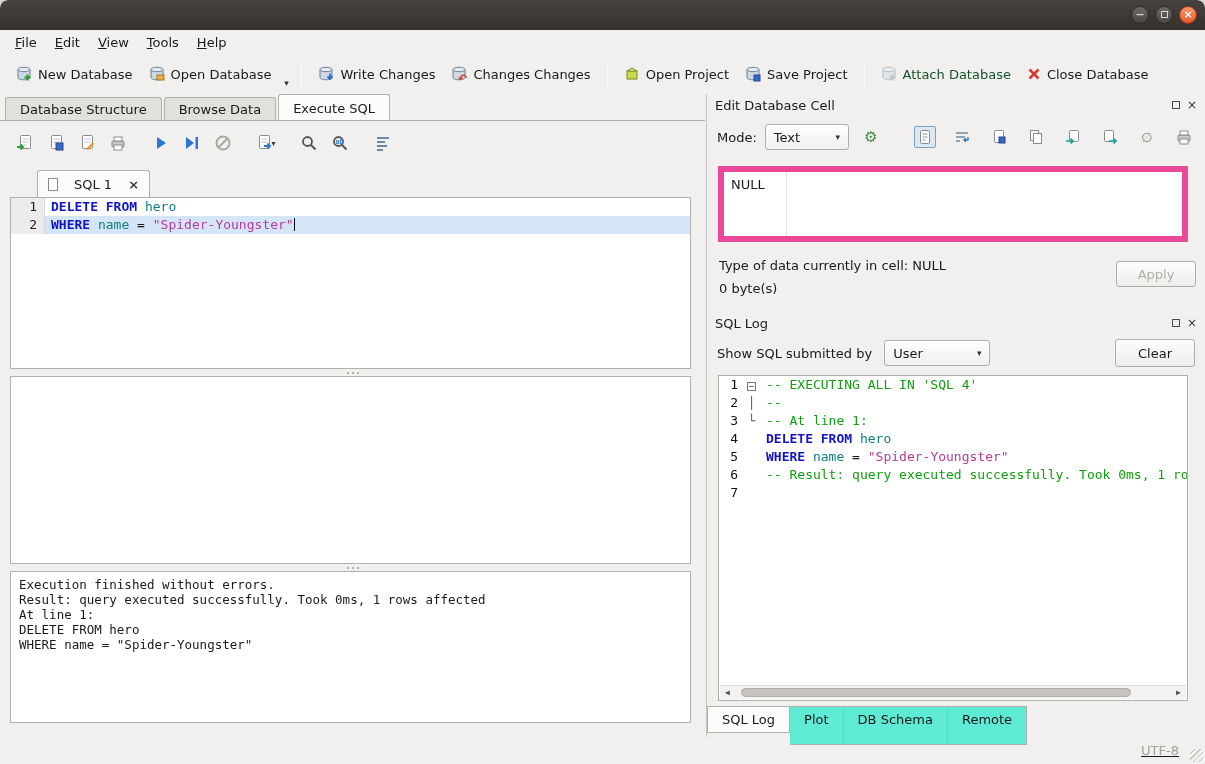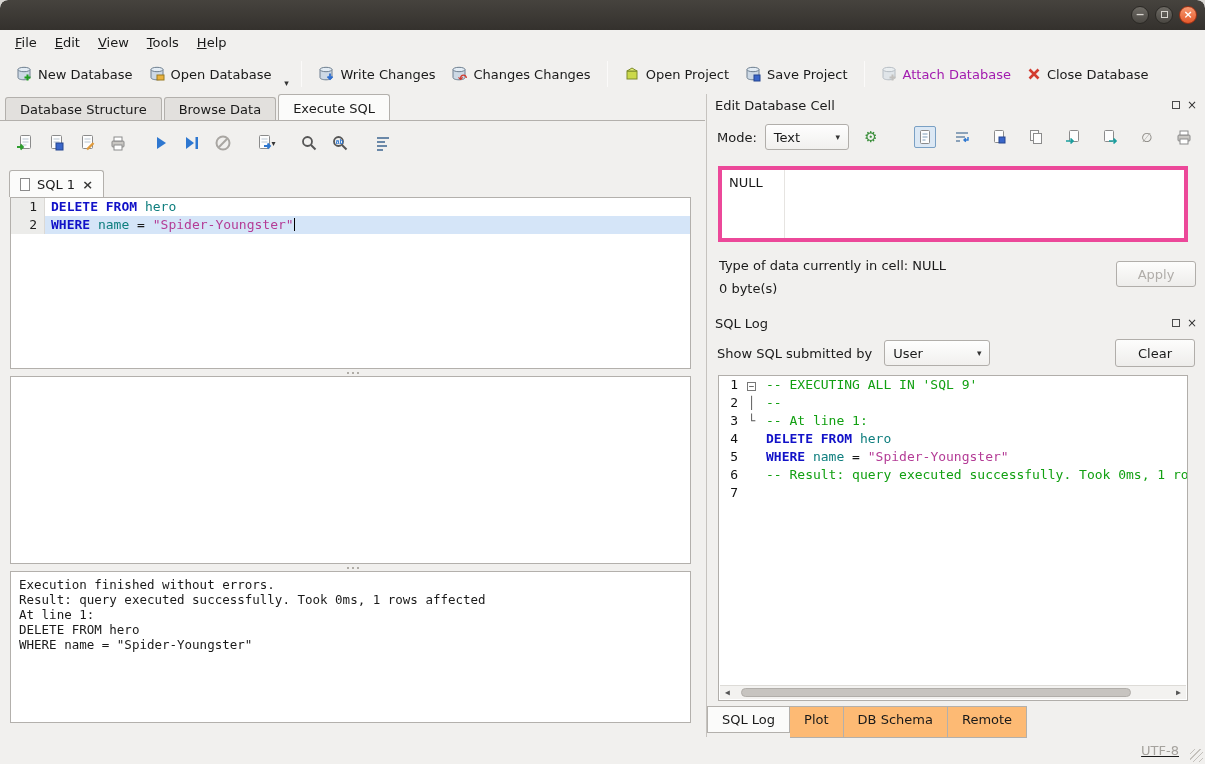--- a/index.html
+++ b/index.html
@@ -21,21 +21,21 @@
   
   .menubar { position:absolute; top:30px; left:0; right:0; height:24px; display:flex;
              align-items:center; padding-left:6px; }
   .menu-item { padding:3px 9px; }
 
   
   .toolbar { position:absolute; top:54px; left:0; right:0; height:40px; display:flex;
              align-items:center; padding:0 8px; }
   .tb-btn { display:flex; align-items:center; gap:6px; padding:5px 8px; border-radius:3px;
             background:transparent; border:none; font-size:13px; font-family:inherit; color:#1a1a1a; }
-  .tb-btn.disabled { color:#a21caf; }
+  .tb-btn.disabled { color:#14532d; }
   .tb-btn.disabled svg { opacity:.45; }
   .tb-sep { width:1px; height:26px; background:#c9c6c1; border-right:1px solid #fbfaf9; margin:0 8px; }
   .tb-dd { width:14px; align-self:stretch; display:flex; align-items:flex-end; justify-content:center;
            font-size:9px; color:#333; padding-bottom:6px; }
 
   
   .maintabs { position:absolute; top:94px; left:5px; display:flex; align-items:flex-end; height:27px; }
   .mtab { padding:4px 14px; background:#e2e0dd; border:1px solid #b3b0ac; border-bottom:none;
           margin-right:2px; border-radius:3px 3px 0 0; height:24px; }
   .mtab.active { background:#fbfbfa; height:27px; padding-top:6px; }
@@ -43,22 +43,22 @@
   
   .left-pane { position:absolute; top:120px; left:0; width:705px; height:617px;
                border-top:1px solid #b3b0ac; background:#f1f0ee; }
   .sql-toolbar { position:absolute; top:9px; left:12px; display:flex; align-items:center; gap:5px; }
   .sqlbtn { width:26px; height:26px; display:flex; align-items:center; justify-content:center;
             border-radius:3px; background:transparent; border:none; }
   .sqlbtn.gap { margin-left:12px; }
   .dd-mini { font-size:8px; color:#333; margin-left:-3px; }
 
   .sqltab-row { position:absolute; top:49px; left:9px; height:27px; display:flex; align-items:flex-end; }
-  .sqltab { display:flex; align-items:center; gap:7px; background:#fbfbfa; border:1px solid #b3b0ac;
-            border-bottom:none; border-radius:3px 3px 0 0; padding:0 10px; height:27px; }
+  .sqltab { display:flex; align-items:center; gap:16px; background:#fbfbfa; border:1px solid #b3b0ac;
+            border-bottom:none; border-radius:3px 3px 0 0; padding:0 10px; height:27px;margin-left:28px; }
   .i-doc { display:inline-block; width:10px; height:13px; background:#fff; border:1px solid #8b8b8b; }
   .tabclose { color:#3a3a3a; font-size:13px; font-weight:bold; line-height:1; }
 
   .editor { position:absolute; top:76px; left:10px; width:681px; height:172px; background:#fff;
             border:1px solid #b3b0ac; font-family:"DejaVu Sans Mono","Liberation Mono",monospace;
             font-size:13px; overflow:hidden; }
   .code-row { display:flex; height:18px; line-height:18px; }
   .editor .lnum { width:34px; background:#ececea; border-right:1px solid #dbd9d5; color:#202020;
                   text-align:right; padding-right:7px; flex:none; }
   .code-area { flex:1; padding-left:6px; white-space:pre; overflow:hidden; }
@@ -100,21 +100,21 @@
   .combo.mode { width:84px; }
   .combo.user { width:106px; margin-left:12px; }
   .gearbtn { width:28px; height:26px; display:flex; align-items:center; justify-content:center;
              border:none; background:transparent; font-size:15px; color:#3c8f3c; }
   .cell-icons { margin-left:auto; display:flex; align-items:center; gap:15px; }
   .cicon { width:22px; height:22px; display:flex; align-items:center; justify-content:center; }
   .cicon.framed { border:1px solid #7aa0c4; background:#dce8f4; border-radius:2px; }
   .null-glyph { color:#8a8782; font-size:13px; }
 
   .cell-edit { position:absolute; top:72px; left:11px; width:470px; height:76px;
-               background:#fff; border:4px solid #ec4899; }
+               background:#fff; border:6px solid #ec4899; }
   .cell-gutter-line { position:absolute; left:62px; top:0; bottom:0; width:1px; background:#e6e4e1; }
   .cell-content { position:absolute; left:7px; top:5px; }
 
   .type-info { position:absolute; top:164px; left:12px; }
   .size-info { position:absolute; top:187px; left:12px; }
   .btn { border:1px solid #b1aeaa; border-radius:3px; background:linear-gradient(#fdfdfc,#eeedeb);
          font-size:13px; font-family:inherit; }
   .apply-btn { position:absolute; top:167px; right:9px; width:80px; height:26px; color:#b0ada9; }
   .clear-btn { margin-left:auto; width:80px; height:28px; color:#1a1a1a; }
 
@@ -130,21 +130,21 @@
           font-size:9px; text-align:center; background:#fff; color:#333; }
 
   .hscroll { position:absolute; left:1px; right:1px; bottom:1px; height:14px; background:#f3f2f0;
              border-top:1px solid #dddbd7; display:flex; align-items:center; }
   .scroll-arrow { width:15px; text-align:center; font-size:8px; color:#555; }
   .scroll-track { flex:1; position:relative; height:100%; }
   .scroll-thumb { position:absolute; left:6px; right:40px; top:2px; bottom:2px; background:#c7c4c0;
                   border:1px solid #b1aeaa; border-radius:5px; }
 
   .btabs { position:absolute; top:612px; left:0; display:flex; align-items:flex-start; height:27px; }
-  .btab { padding:5px 14px; background:#fdba74; border:1px solid #b3b0ac; border-left:none; height:32px; }
+  .btab { padding:5px 14px; background:#5eead4; border:1px solid #b3b0ac; border-left:none; height:39px; }
   .btab:first-child { border-left:1px solid #b3b0ac; }
   .btab.active { background:#fbfbfa; height:27px; border-top:1px solid #b3b0ac; }
 
   
   .statusbar { position:absolute; bottom:0; left:0; right:0; height:27px; display:flex; align-items:center;text-decoration:underline; }
   .encoding { margin-left:auto; margin-right:26px; color:#a5a29d; }
   .grip { position:absolute; right:2px; bottom:2px; width:13px; height:13px;
           background:repeating-linear-gradient(135deg, transparent 0 3px, #c4c1bc 3px 4px); }
 
   svg { display:block; }
@@ -493,21 +493,21 @@
         <span class="arrow">▾</span>
       </div>
       <button class="btn clear-btn">Clear</button>
     </div>
 
     <div class="logbox">
       <div id="log-code">
           <div class="code-row">
             <span class="lnum">1</span>
             <span class="tree"><span class="fold">−</span></span>
-            <span class="code-area"><span class="tok-com">-- EXECUTING ALL IN 'SQL 9'</span></span>
+            <span class="code-area"><span class="tok-com">-- EXECUTING ALL IN 'SQL 4'</span></span>
           </div>
           <div class="code-row">
             <span class="lnum">2</span>
             <span class="tree">│</span>
             <span class="code-area"><span class="tok-com">--</span></span>
           </div>
           <div class="code-row">
             <span class="lnum">3</span>
             <span class="tree">└</span>
             <span class="code-area"><span class="tok-com">-- At line 1:</span></span>

